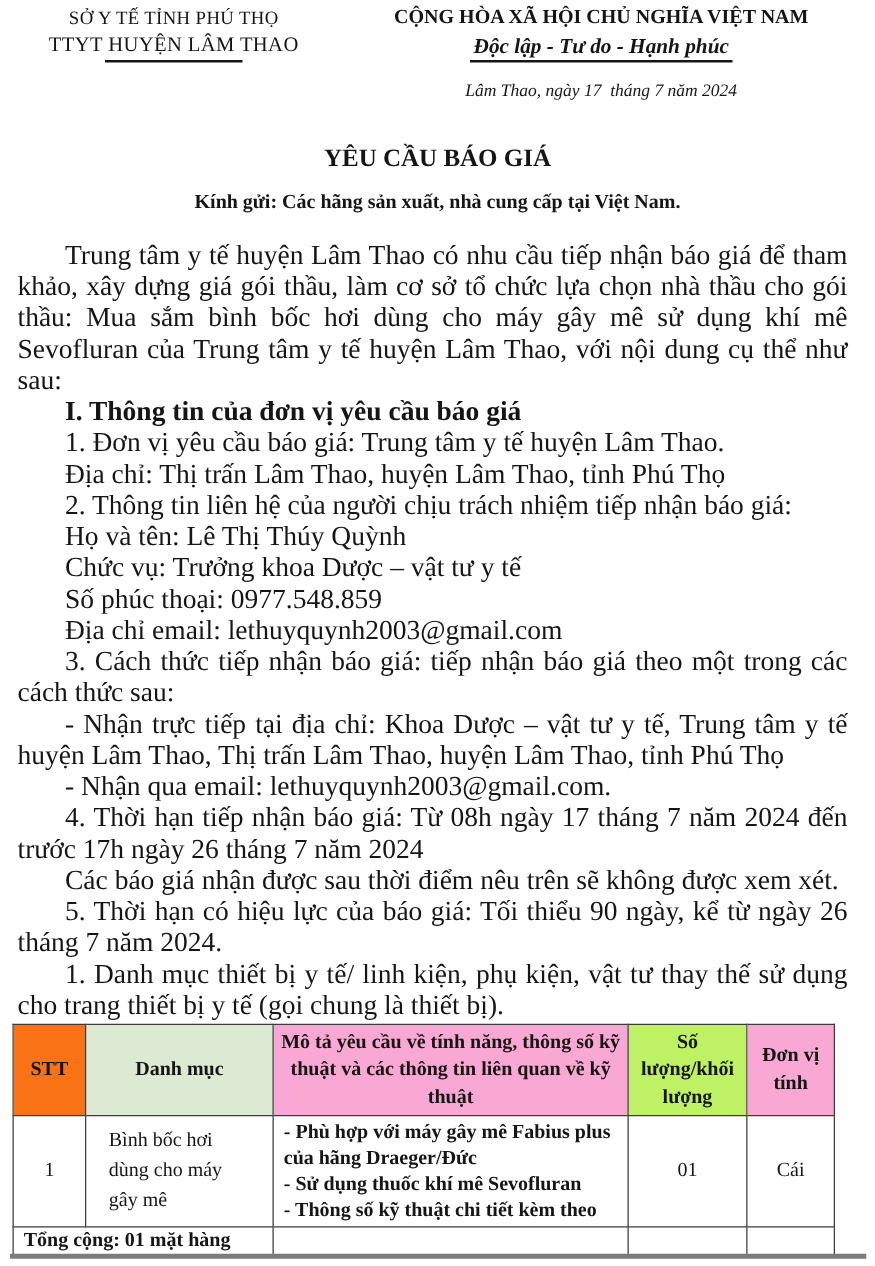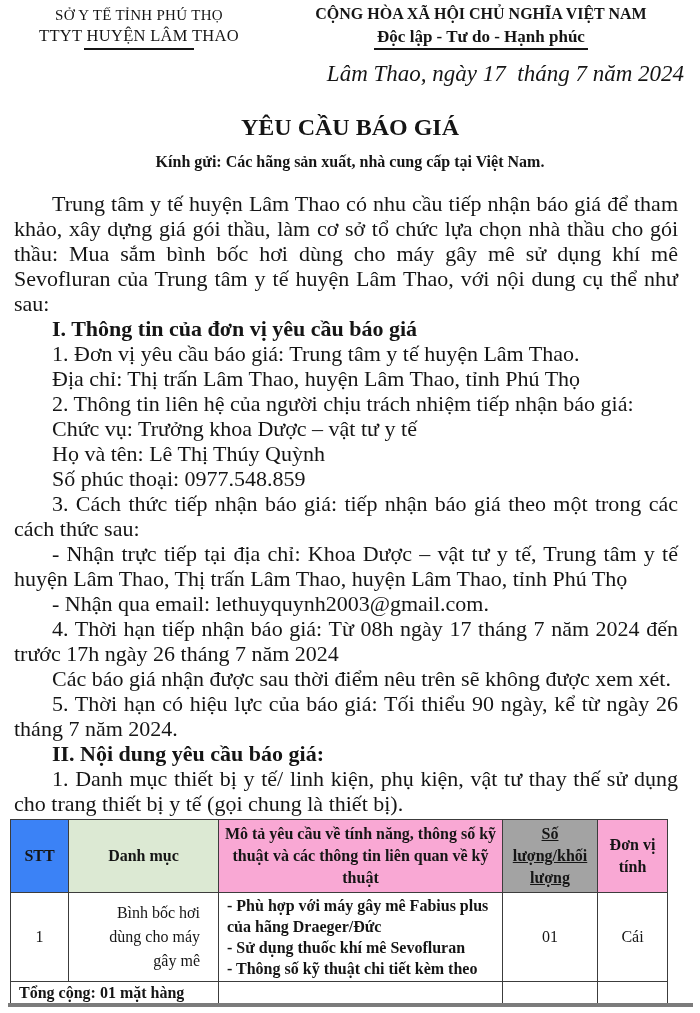--- a/index.html
+++ b/index.html
@@ -11,29 +11,28 @@
   
   .hdr { display:flex; align-items:flex-start; padding-top:4px; }
   .hdr-left { width:278px; text-align:center; padding-top:2px; }
   .hdr-left .l1 { font-size:15px; line-height:19px; letter-spacing:0.3px; }
   .hdr-left .l2 { font-size:16.5px; line-height:21px; font-weight:normal; letter-spacing:0.3px; }
   .hdr-left .rule { width:110px; height:2px; background:#151515; margin:2px auto 0; }
   .hdr-right { flex:1; text-align:center; padding-right:16px; }
   .hdr-right .l1 { font-size:16px; line-height:20px; font-weight:bold; }
   .hdr-right .l2 {
     display:inline-block; font-size:17px; line-height:21px; font-weight:bold;
-    border-bottom:2px solid #151515; padding:1px 3px 1px; margin-top:1px;
+    border-bottom:2px solid #151515; padding:1px 3px 1px; margin-top:1px;font-style:italic;
   }
   .dateline {
-    margin-top:13px; font-style:italic; font-size:23px; line-height:21px;
+    margin-top:13px; font-style:italic; font-size:14px; line-height:21px;
     white-space:pre-wrap;
-    text-align:right;
   }
   
-  .title { margin-top:31px; text-align:center; font-weight:bold; font-size:24px; line-height:24px; }
+  .title { margin-top:31px; text-align:center; font-weight:bold; font-size:20px; line-height:24px; }
   .salutation { margin-top:13px; text-align:center; font-weight:bold; font-size:16px; line-height:20px; }
   
   .body-text { margin:19px 22px 0 14px; }
   .body-text p {
     margin:0; font-size:22px; line-height:25px;
     text-align:justify; text-indent:38px;
   }
   .body-text p.bold { font-weight:bold; }
   
   table.quote {
@@ -42,21 +41,21 @@
     font-family:"Liberation Serif", "DejaVu Serif", serif;
   }
   .quote th, .quote td { border:1px solid #3c3c3c; overflow:hidden; }
   .quote thead th {
     font-size:16px; font-weight:bold; text-align:center; vertical-align:middle;
     padding:3px 4px; line-height:22px; height:66px;
   }
   .quote td { font-size:16px; vertical-align:middle; }
   .row-main td { height:84px; }
   .cell-center { text-align:center; }
-  .name-cell { text-align:right; line-height:24px; padding:0 18px; }
+  .name-cell { text-align:left; line-height:24px; padding:0 18px; }
   .spec-cell { padding:2px 4px 2px 8px; line-height:21px; text-align:left; vertical-align:middle;font-weight:bold; }
   .qty-cell, .unit-cell { text-align:center; }
   .row-total td { height:20px;font-family:Liberation Serif, serif; }
   .total-label { font-weight:bold; font-size:16.5px; padding-left:8px; text-align:left; line-height:20px; }
   
   .page-edge-bar { position:absolute; left:8px; top:1003px; width:685px; height:4px; }
 </style>
 </head>
 <body>
 
@@ -77,47 +76,47 @@
 
   <div class="title">YÊU CẦU BÁO GIÁ</div>
   <div class="salutation">Kính gửi: Các hãng sản xuất, nhà cung cấp tại Việt Nam.</div>
 
   <div class="body-text">
     <p>Trung tâm y tế huyện Lâm Thao có nhu cầu tiếp nhận báo giá để tham khảo, xây dựng giá gói thầu, làm cơ sở tổ chức lựa chọn nhà thầu cho gói thầu: Mua sắm bình bốc hơi dùng cho máy gây mê sử dụng khí mê Sevofluran của Trung tâm y tế huyện Lâm Thao, với nội dung cụ thể như sau:</p>
     <p class="bold">I. Thông tin của đơn vị yêu cầu báo giá</p>
     <p>1. Đơn vị yêu cầu báo giá: Trung tâm y tế huyện Lâm Thao.</p>
     <p>Địa chỉ: Thị trấn Lâm Thao, huyện Lâm Thao, tỉnh Phú Thọ</p>
     <p>2. Thông tin liên hệ của người chịu trách nhiệm tiếp nhận báo giá:</p>
+    <p>Họ và tên: Lê Thị Thúy Quỳnh</p>
     <p>Chức vụ: Trưởng khoa Dược – vật tư y tế</p>
-    <p>Họ và tên: Lê Thị Thúy Quỳnh</p>
     <p>Số phúc thoại: 0977.548.859</p>
+    <p>Địa chỉ email: lethuyquynh2003@gmail.com</p>
     <p>3. Cách thức tiếp nhận báo giá: tiếp nhận báo giá theo một trong các cách thức sau:</p>
     <p>- Nhận trực tiếp tại địa chỉ: Khoa Dược – vật tư y tế, Trung tâm y tế huyện Lâm Thao, Thị trấn Lâm Thao, huyện Lâm Thao, tỉnh Phú Thọ</p>
     <p>- Nhận qua email: lethuyquynh2003@gmail.com.</p>
     <p>4. Thời hạn tiếp nhận báo giá: Từ 08h ngày 17 tháng 7 năm 2024 đến trước 17h ngày 26 tháng 7 năm 2024</p>
     <p>Các báo giá nhận được sau thời điểm nêu trên sẽ không được xem xét.</p>
     <p>5. Thời hạn có hiệu lực của báo giá: Tối thiểu 90 ngày, kể từ ngày 26  tháng 7 năm 2024.</p>
-    <p class="bold">II. Nội dung yêu cầu báo giá:</p>
     <p>1. Danh mục thiết bị y tế/ linh kiện, phụ kiện, vật tư thay thế sử dụng cho trang thiết bị y tế (gọi chung là thiết bị).</p>
   </div>
 
   <table class="quote">
     <colgroup>
       <col style="width:58px">
         <col style="width:150px">
         <col style="width:284px">
       <col style="width:95px">
         <col style="width:70px">
     </colgroup>
     <thead>
       <tr>
-        <th style="background: #3b82f6;">STT</th>
+        <th style="background: #f97316;">STT</th>
         <th style="background: rgb(220, 233, 211);">Danh mục</th>
         <th style="background: #f9a8d4;">Mô tả yêu cầu về tính năng, thông số kỹ thuật và các thông tin liên quan về kỹ thuật</th>
-        <th style="background: #a3a3a3; text-decoration: underline;">Số lượng/khối lượng</th>
+        <th style="background: #bef264;">Số lượng/khối lượng</th>
         <th style="background: #f9a8d4;">Đơn vị tính</th>
       </tr>
     </thead>
     <tbody>
       <tr class="row-main">
         <td class="cell-center">1</td>
         <td class="name-cell">Bình bốc hơi dùng cho máy gây mê</td>
         <td class="spec-cell">
           <div>- Phù hợp với máy gây mê Fabius plus của hãng Draeger/Đức</div>
           <div>- Sử dụng thuốc khí mê Sevofluran</div>

